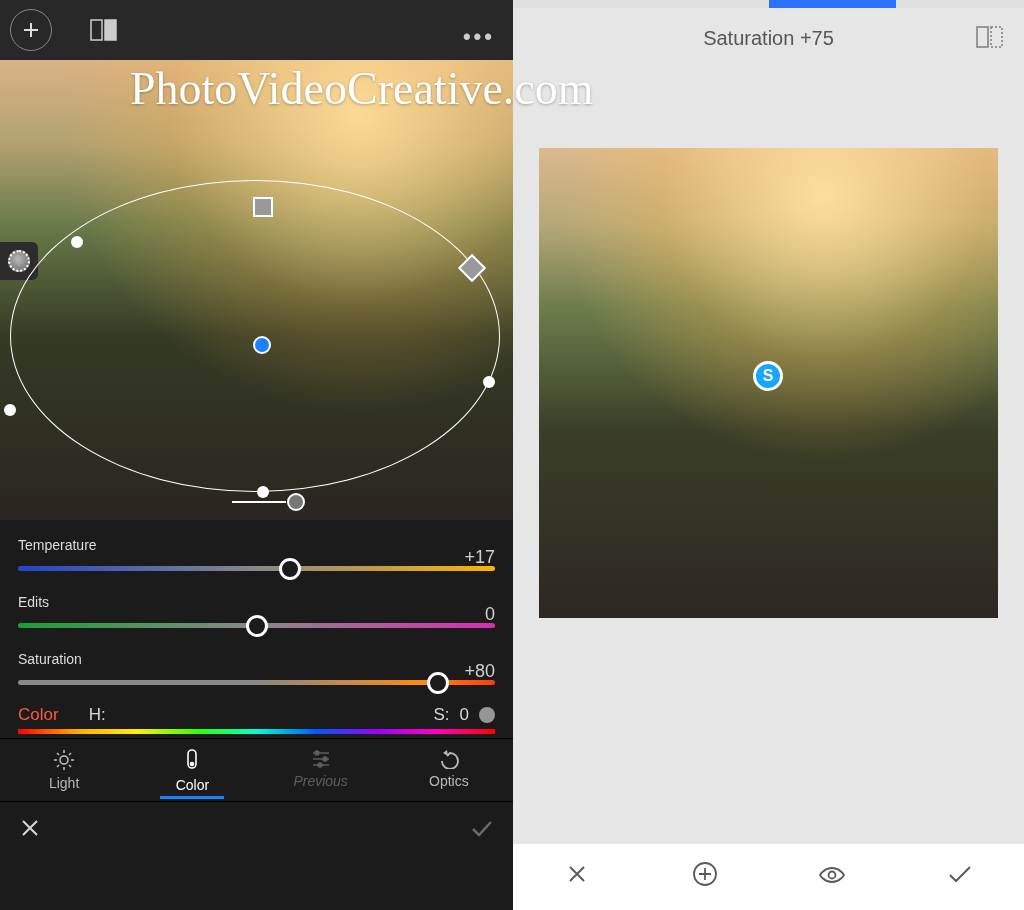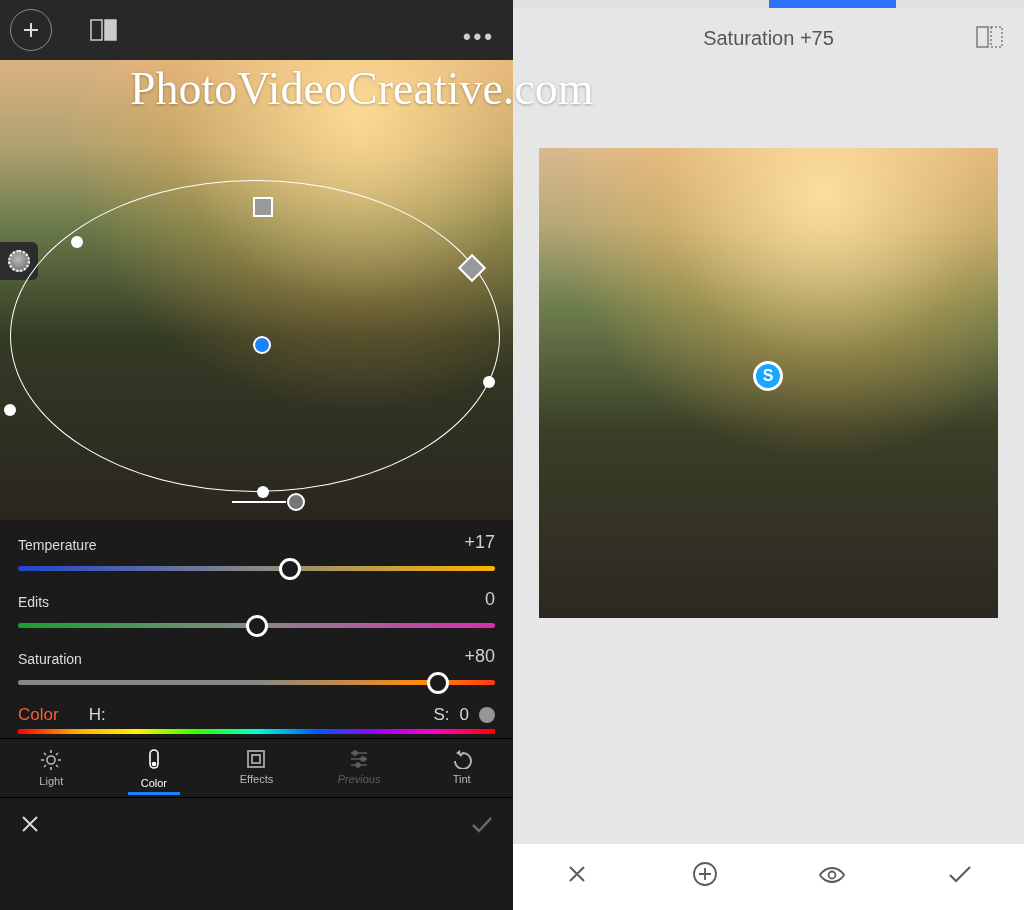--- a/index.html
+++ b/index.html
@@ -25,34 +25,34 @@
   .center-pin { position:absolute; left:262px; top:285px; width:18px;height:18px; border-radius:50%; background:#1a82ff; border:2px solid #fff; transform:translate(-50%,-50%);}
   .feather { position:absolute; left:296px; top:442px; width:18px;height:18px;border-radius:50%; background:#777; border:2px solid #fff; transform:translate(-50%,-50%);}
   .feather-bar { position:absolute; left:232px; top:442px; width:54px; height:2px; background:#fff; transform:translateY(-50%);}
   .sq { position:absolute; width:20px;height:20px; background:#999; border:2px solid #fff; transform:translate(-50%,-50%);}
   .sq.top { left:263px; top:147px; transform:translate(-50%,-50%) rotate(0deg);}
   .sq.right { left:472px; top:208px; transform:translate(-50%,-50%) rotate(45deg);}
 
   .sliders { background:#1b1b1b; color:#d8d8d8; padding:8px 18px 4px 18px; }
   .sl-row { position:relative; padding:8px 0 14px 0; }
   .sl-row .lab { font-size:14px; color:#dcdcdc; }
-  .sl-row .val { position:absolute; right:0; top:4px; font-size:18px; color:#cfcfcf;}
+  .sl-row .val { position:absolute; right:0; top:19px; font-size:18px; color:#cfcfcf;}
   .track { position:relative; height:5px; margin-top:12px; border-radius:3px;}
   .track.temp { background:linear-gradient(90deg,#2244cc,#888,#ffb200);}
   .track.tint { background:linear-gradient(90deg,#18a030,#888,#d82db0);}
   .track.sat  { background:linear-gradient(90deg,#888 0%, #888 50%, #ff8a12 85%, #ff3a10 100%);}
   .thumb { position:absolute; top:50%; width:22px;height:22px;border-radius:50%; background:#1b1b1b; border:3px solid #fff; transform:translate(-50%,-50%);}
   .color-row { display:flex; align-items:center; font-size:17px; padding:6px 0 4px 0; color:#d8d8d8;}
   .color-row .hue { color:#ff5a3c; margin-right:30px;}
   .color-row .sfield { margin-left:auto; display:flex; align-items:center; gap:10px;}
   .color-row .swatch{ width:16px;height:16px;border-radius:50%; background:#969696;}
   .rainbow { height:5px; background:linear-gradient(90deg,#ff0000,#ffae00,#fff000,#33ff00,#00ffd0,#0059ff,#9b00ff,#ff00c3,#ff0000);}
   
   .tabs { display:flex; background:#1b1b1b; border-top:1px solid #000; padding:6px 0 0 0;}
-  .tab { flex:1; text-align:center; font-size:11px; color:#b8b8b8; padding:4px 0 8px 0; cursor:pointer; position:relative;}
+  .tab { flex:1; text-align:center; font-size:14px; color:#b8b8b8; padding:4px 0 8px 0; cursor:pointer; position:relative;}
   .tab.active { color:#fff; }
   .tab.active::after { content:""; position:absolute; left:25%; right:25%; bottom:2px; height:3px; background:#1a82ff;}
   .tab.dim { color:#5e5e5e;font-style:italic;}
   .tab svg { display:block; margin:0 auto 4px auto;}
   
   .lr-bottom { height:56px; display:flex; align-items:center; justify-content:space-between; padding:0 20px; background:#1b1b1b; border-top:1px solid #000;}
   .lr-bottom .x { font-size:26px; color:#d8d8d8; cursor:pointer;}
   .lr-bottom .title { font-size:22px; color:#e8e8e8;}
   .lr-bottom .ok { font-size:26px; color:#6a6a6a;}
 
@@ -166,46 +166,39 @@
         </svg>
       <span>Light</span>
     </div>
     <div class="tab active">
       <svg width="16" height="24" viewBox="0 0 16 24">
           <rect x="4" y="1" width="8" height="18" rx="4" fill="none" stroke="#fff" stroke-width="1.6"></rect>
           <circle cx="8" cy="15" r="2.3" fill="#fff"></circle>
         </svg>
       <span>Color</span>
     </div>
-    <div class="tab">
-      <svg width="20" height="20" viewBox="0 0 20 20">
-          <rect x="2" y="2" width="16" height="16" fill="none" stroke="#b8b8b8" stroke-width="1.6"></rect>
-          <rect x="6" y="6" width="8" height="8" fill="none" stroke="#b8b8b8" stroke-width="1.6"></rect>
-        </svg>
-      <span>Effects</span>
-    </div>
     <div class="tab dim">
       <svg width="22" height="20" viewBox="0 0 22 20">
           <g stroke="#5e5e5e" stroke-width="1.5" fill="none">
             <line x1="3" y1="4" x2="19" y2="4"></line>
             <line x1="3" y1="10" x2="19" y2="10"></line>
             <line x1="3" y1="16" x2="19" y2="16"></line>
             <circle cx="7" cy="4" r="2" fill="#5e5e5e"></circle>
             <circle cx="15" cy="10" r="2" fill="#5e5e5e"></circle>
             <circle cx="10" cy="16" r="2" fill="#5e5e5e"></circle>
           </g>
         </svg>
       <span>Previous</span>
     </div>
     <div class="tab">
       <svg width="22" height="20" viewBox="0 0 22 20">
           <path d="M4 12a8 8 0 108-8l-3 3" fill="none" stroke="#b8b8b8" stroke-width="1.8"></path>
           <polygon points="5,4 10,7 9,1" fill="#b8b8b8"></polygon>
         </svg>
-      <span>Tint</span>
+      <span>Optics</span>
     </div>
   </div>
 
   <div class="lr-bottom">
     <span class="x">
       <svg width="20" height="20" viewBox="0 0 20 20">
           <path d="M3 3l14 14M17 3L3 17" stroke="#d8d8d8" stroke-width="2"></path>
         </svg>
     </span>
     <span class="ok">

